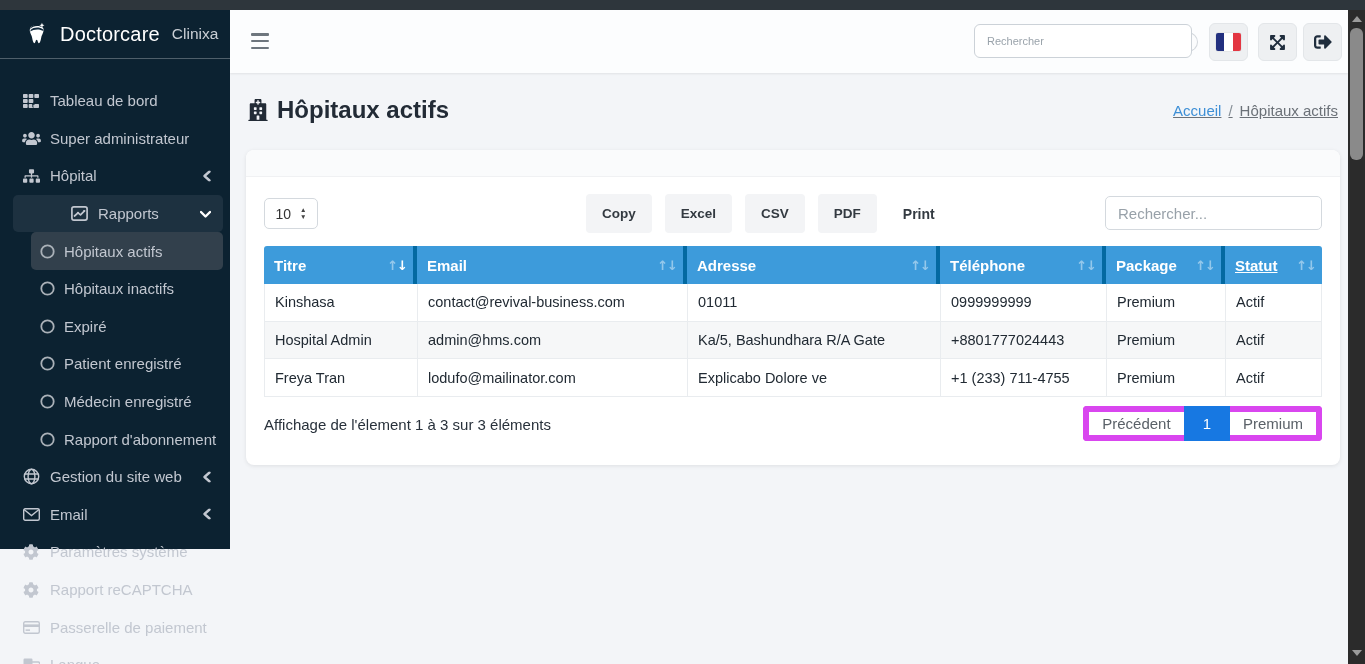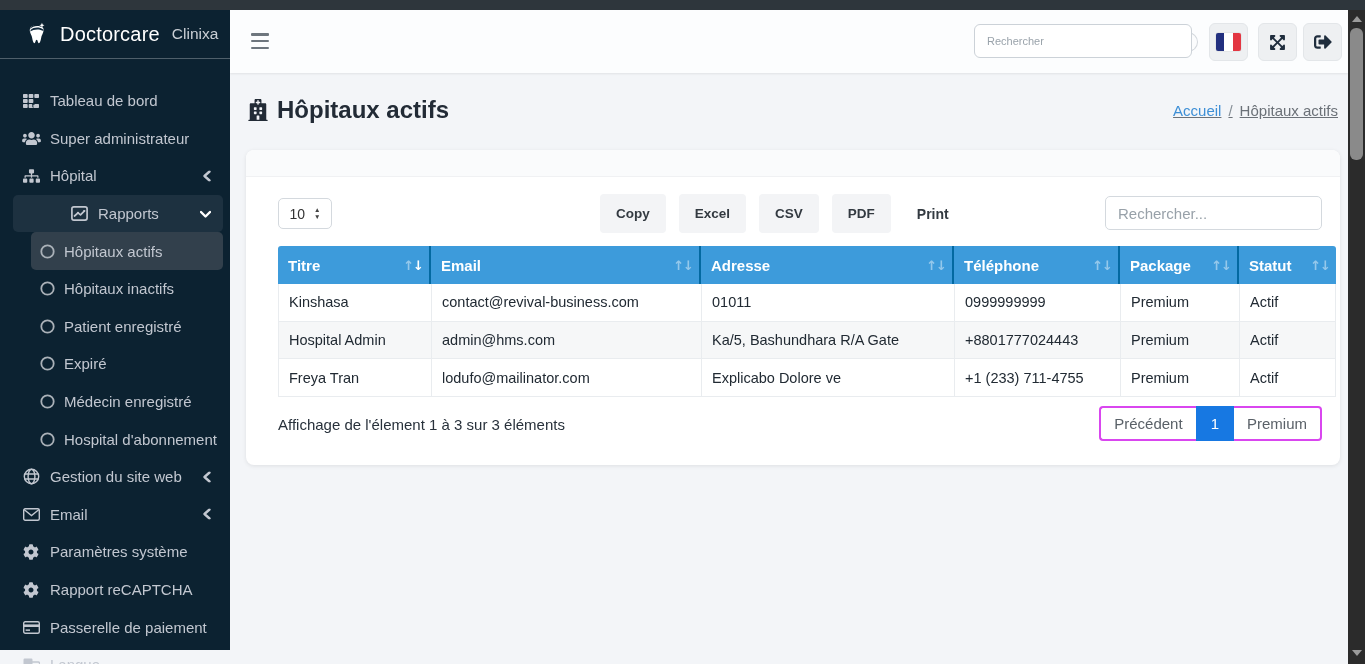--- a/index.html
+++ b/index.html
@@ -8,21 +8,21 @@
 
 .scrollbar { position:absolute; right:0; top:10px; width:17px; height:654px; background:#2b2b2b; z-index:25; }
 .sb-arrow { position:absolute; left:0; width:17px; height:14px; display:flex; align-items:center; justify-content:center; }
 .sb-arrow.up { top:2px; }
 .sb-arrow.down { bottom:4px; }
 .sb-arrow .tri { width:0; height:0; border-left:5px solid transparent; border-right:5px solid transparent; }
 .sb-arrow.up .tri { border-bottom:6px solid #9a9a9a; }
 .sb-arrow.down .tri { border-top:6px solid #9a9a9a; }
 .sb-thumb { position:absolute; left:2px; top:18px; width:13px; height:132px; background:#8a8a8a; border-radius:6px; }
 
-.sidebar { position:absolute; left:0; top:10px; width:230px; height:640px; background:#0c2231; z-index:20; }
+.sidebar { position:absolute; left:0; top:10px; width:230px; height:539px; background:#0c2231; z-index:20; }
 .brand { height:49px; display:flex; align-items:center; padding-left:25px; border-bottom:1px solid rgba(255,255,255,0.28); }
 .brand-name { color:#fff; font-size:20px; margin-left:9px; letter-spacing:0.2px; }
 .brand-suffix { color:#c9ced4; font-size:15.5px; margin-left:12px; }
 .nav { margin-top:23px; }
 .nav-item { position:relative; height:37.6px; display:flex; align-items:center; margin:0 7px 0 13px; border-radius:5px; color:#c2c7d0; font-size:15px; cursor:pointer; }
 .nav-item .nico { width:20px; margin-left:8px; display:flex; justify-content:center; align-items:center; flex:none; }
 .nav-item .nlabel { margin-left:9px; white-space:nowrap; }
 .nav-item .chev { position:absolute; right:12px; top:50%; transform:translateY(-50%); display:flex; }
 .nav-item.open { background:#1d3140;padding-left:48px; }
 .nav-item.sub { margin-left:31px; }
@@ -46,45 +46,45 @@
 .content { position:absolute; left:230px; top:73px; width:1118px; height:591px; background:#f3f5f8; }
 .page-head { display:flex; align-items:center; justify-content:space-between; padding:23px 10px 0 18px; }
 .page-title { display:flex; align-items:center; font-size:24px; font-weight:bold; color:#222b36; }
 .page-title svg { margin-right:9px; }
 .breadcrumb { font-size:15px; color:#6b7178;text-decoration:underline; }
 .breadcrumb a { color:#3d8fd6; text-decoration:none; }
 .breadcrumb .sep { margin:0 7px; color:#868e96; }
 
 .card { position:absolute; left:16px; top:77px; width:1094px; height:315px; background:#fff; border-radius:8px; box-shadow:0 1px 4px rgba(0,0,0,0.09); overflow:hidden; }
 .card-header { height:27px; background:#fafbfc; border-bottom:1px solid #f0f1f3; border-radius:8px 8px 0 0; }
-.card-body { position:relative; padding:18px;margin-left:14px; }
+.card-body { position:relative; padding:18px; }
 .controls { position:relative; height:39px; }
 .length-select { position:absolute; left:0; top:3px; width:54px; height:31px; border:1px solid #d4d9de; border-radius:5px; background:#fff; display:flex; align-items:center; justify-content:center; font-size:14px; color:#333; cursor:pointer; }
 .length-select .caret { display:flex; flex-direction:column; margin-left:9px; font-size:6.5px; color:#444; line-height:1.05; }
 .export { position:absolute; left:322px; top:-1px; display:flex; gap:13px; }
 .dt-btn { height:39px; padding:0 16px; background:#f3f4f6; border:none; border-radius:4px; font-family:"Liberation Sans", sans-serif; font-weight:bold; font-size:13.5px; color:#333a41; display:flex; align-items:center; cursor:pointer; }
 .dt-btn.print { background:#fff; padding:0 13px; font-size:14px; }
 .table-search { position:absolute; right:0; top:1px; width:217px; height:34px; border:1px solid #d4d9de; border-radius:5px; padding:0 12px; font-size:15px; color:#444; font-family:"Liberation Sans", sans-serif; }
 .table-search::placeholder { color:#98a1a9; }
 
 table { border-collapse:separate; border-spacing:0; width:1058px; margin-top:12px; font-size:15px; table-layout:fixed; }
-thead th { background:#3d9bdb; color:#fff; font-weight:bold; text-align:left; height:38px; padding:0 10px; position:relative; border-right:2px solid #0369a1; font-size:15px; }
-thead th:last-child { border-right:none; }
+thead th { background:#3d9bdb; color:#fff; font-weight:bold; text-align:left; height:38px; padding:0 10px; position:relative; border-right:4px solid #0369a1; font-size:15px; }
+thead th:last-child { border-right:none;text-decoration:underline; }
 thead th:first-child { border-radius:3px 0 0 0; }
 thead th:last-child { border-radius:0 3px 0 0; }
 .sort { position:absolute; right:6px; top:50%; transform:translateY(-50%); font-size:13px; letter-spacing:-1px; color:rgba(255,255,255,0.45); font-weight:bold; font-family:"DejaVu Sans", sans-serif; }
 .sort .on { color:#fff; }
 tbody td { height:37.7px; padding:0 10px; color:#212a33; border:1px solid #e9ecef; border-top:none; border-right:none; background:#fff; font-size:14.5px; white-space:nowrap; overflow:hidden; }
 tbody td:last-child { border-right:1px solid #e9ecef; }
 tbody tr:nth-child(even) td { background:#f6f7f8; }
 
 .tfoot { position:relative; margin-top:9px; height:36px; }
 .info { position:absolute; left:0; top:50%; transform:translateY(-50%); font-size:15px; color:#28313b; }
 .pagination { position:absolute; right:0; top:0; display:flex; height:35px; }
-.page-btn { display:flex; align-items:center; padding:0 13px; border:2px solid #d946ef; background:#fff; font-size:15px; color:#5a6168; cursor:pointer;text-align:right; }
+.page-btn { display:flex; align-items:center; padding:0 13px; border:6px solid #d946ef; background:#fff; font-size:15px; color:#5a6168; cursor:pointer;text-align:right; }
 .page-btn.prev { border-radius:4px 0 0 4px; border-right:none; }
 .page-btn.next { border-radius:0 4px 4px 0; border-left:none; }
 .page-btn.active { background:#1778e2; color:#fff; border-color:#1778e2; padding:0 13px; }
 </style>
 </head>
 <body>
 
 <div class="topstrip"></div>
 
 <aside class="sidebar">
@@ -159,45 +159,45 @@
           </svg>
         </span>
       <span class="nlabel">Hôpitaux inactifs</span>
     </div>
     <div class="nav-item sub">
       <span class="nico">
           <svg width="15" height="15" viewBox="0 0 15 15">
             <circle cx="7.5" cy="7.5" r="6.2" fill="none" stroke="#aab1b8" stroke-width="1.8"></circle>
           </svg>
         </span>
+      <span class="nlabel">Expiré</span>
+    </div>
+    <div class="nav-item sub">
+      <span class="nico">
+          <svg width="15" height="15" viewBox="0 0 15 15">
+            <circle cx="7.5" cy="7.5" r="6.2" fill="none" stroke="#aab1b8" stroke-width="1.8"></circle>
+          </svg>
+        </span>
       <span class="nlabel">Patient enregistré</span>
     </div>
     <div class="nav-item sub">
       <span class="nico">
           <svg width="15" height="15" viewBox="0 0 15 15">
             <circle cx="7.5" cy="7.5" r="6.2" fill="none" stroke="#aab1b8" stroke-width="1.8"></circle>
           </svg>
         </span>
-      <span class="nlabel">Expiré</span>
-    </div>
-    <div class="nav-item sub">
-      <span class="nico">
-          <svg width="15" height="15" viewBox="0 0 15 15">
-            <circle cx="7.5" cy="7.5" r="6.2" fill="none" stroke="#aab1b8" stroke-width="1.8"></circle>
-          </svg>
-        </span>
       <span class="nlabel">Médecin enregistré</span>
     </div>
     <div class="nav-item sub">
       <span class="nico">
           <svg width="15" height="15" viewBox="0 0 15 15">
             <circle cx="7.5" cy="7.5" r="6.2" fill="none" stroke="#aab1b8" stroke-width="1.8"></circle>
           </svg>
         </span>
-      <span class="nlabel">Hospital d'abonnement</span>
+      <span class="nlabel">Rapport d'abonnement</span>
     </div>
     <div class="nav-item">
       <span class="nico">
         <svg width="17" height="17" viewBox="0 0 17 17">
             <g stroke="#c2c7d0" stroke-width="1.4" fill="none">
               <circle cx="8.5" cy="8.5" r="7.2"></circle>
               <ellipse cx="8.5" cy="8.5" rx="3.4" ry="7.2"></ellipse>
               <path d="M1.7 6 h13.6 M1.7 11 h13.6"></path>
             </g>
           </svg>

